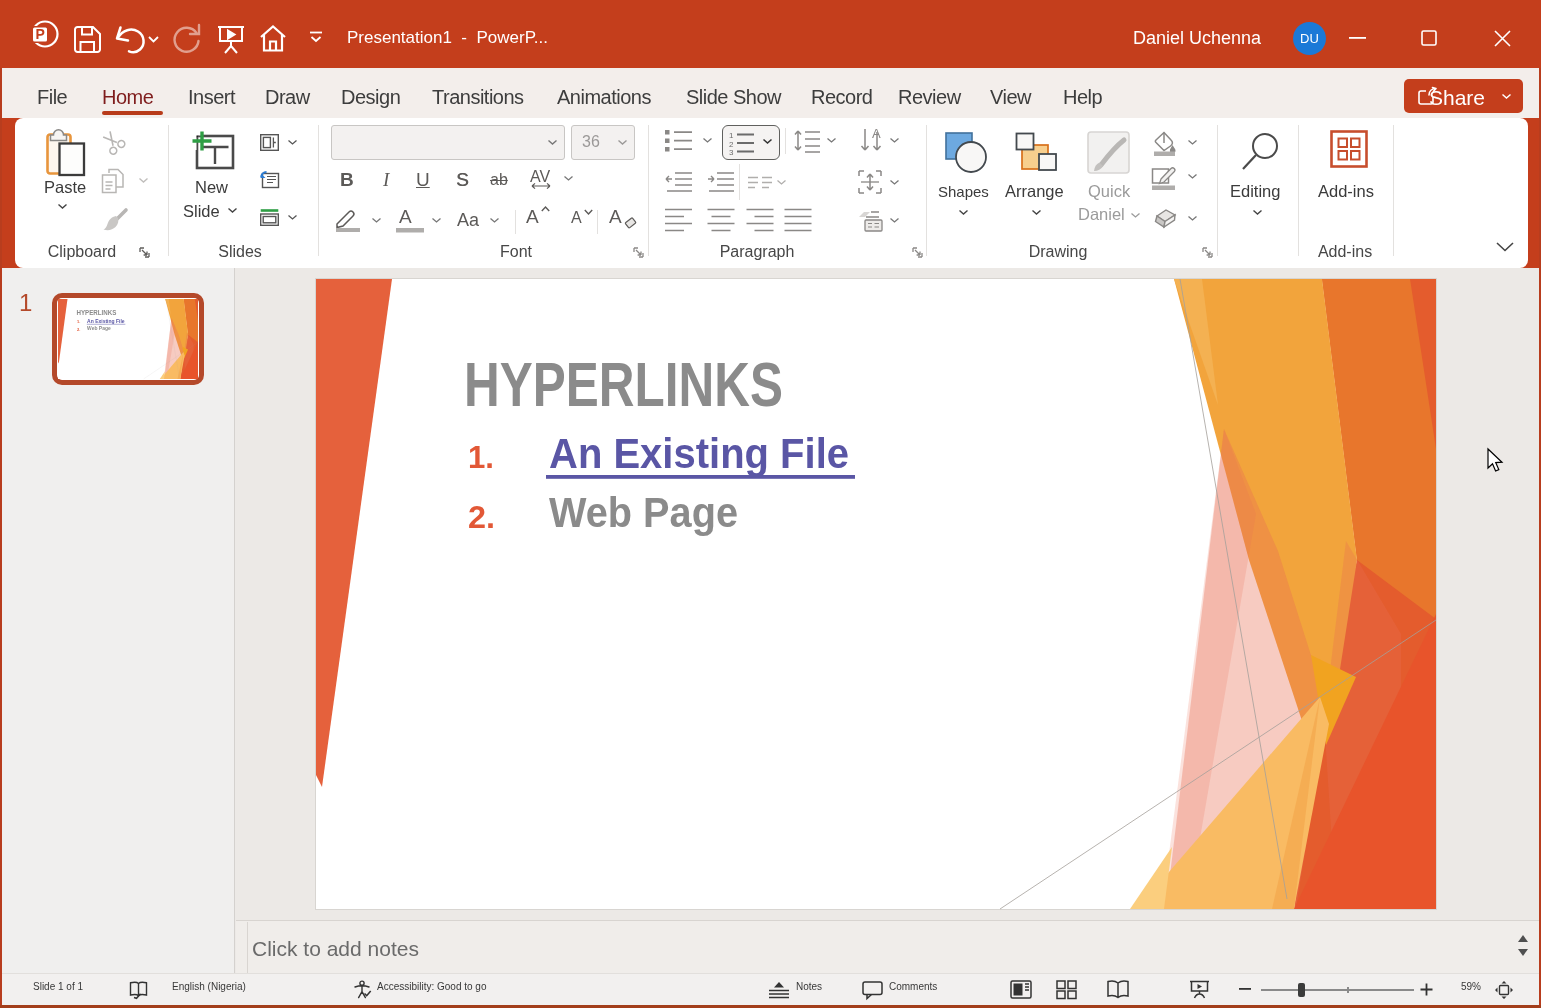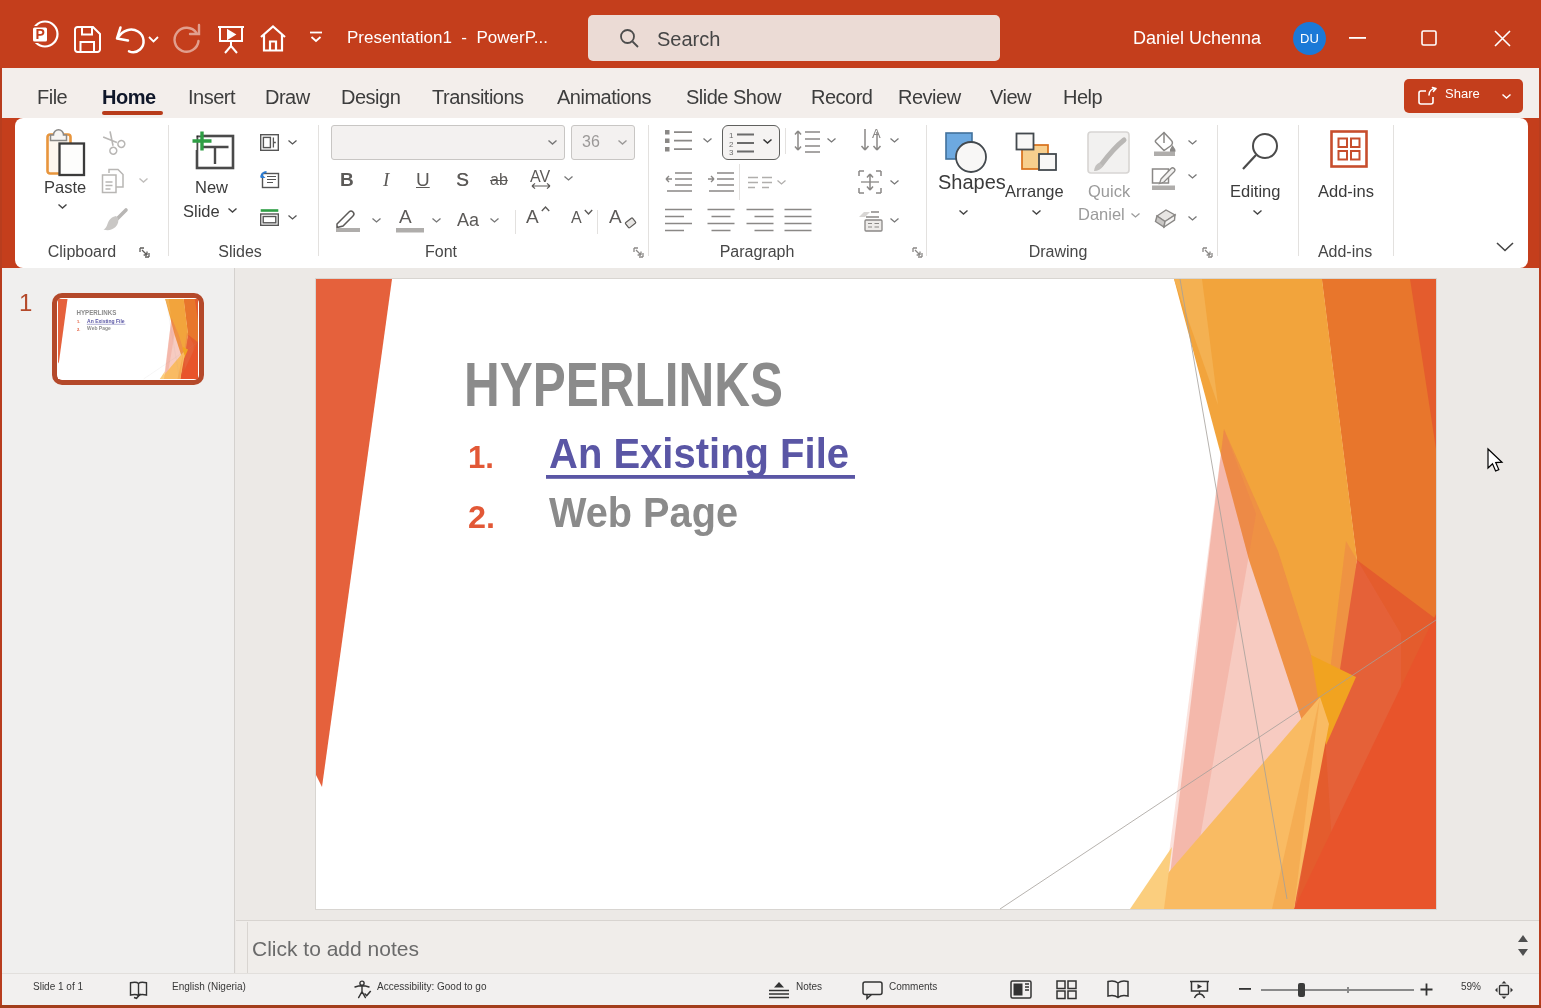--- a/index.html
+++ b/index.html
@@ -67,60 +67,53 @@
     <svg style="left:258px;top:24px" width="30" height="30" viewBox="0 0 30 30" fill="none" stroke="#fff" stroke-width="2.2">
       <path d="M3 13 L15 2.5 L27 13"></path>
       <path d="M6 11 V26.5 H24 V11"></path>
       <path d="M12 26.5 v-9 h6 v9"></path>
     </svg>
     <svg style="left:308px;top:31px" width="16" height="12" viewBox="0 0 16 12" fill="none" stroke="#fff" stroke-width="1.8">
       <path d="M2 1.5 h12"></path>
       <path d="M3.5 6 l4.5 4 4.5-4"></path>
     </svg>
     <div class="ttxt" style="left:347px">Presentation1&nbsp;&nbsp;-&nbsp;&nbsp;PowerP...</div>
-    <div id="searchbox">
-      <svg style="left:31px;top:13px" width="20" height="20" viewBox="0 0 20 20" fill="none" stroke="#4c4c4c" stroke-width="1.8">
-        <circle cx="8.5" cy="8.5" r="6.5"></circle>
-        <path d="M13.5 13.5 L19 19"></path>
-      </svg>
-      <span style="position:absolute;left:69px;top:13px;font-size:20px;color:#454545;">Search</span>
-    </div>
     <div class="ttxt" style="left:1133px;font-size:18px;top:28px">Daniel Uchenna</div>
     <div style="position:absolute;left:1269px;top:22px;width:33px;height:33px;border-radius:50%;background:#1B79D7;color:#fff;font-size:13px;text-align:center;line-height:33px;margin-left:24px;">DU</div>
     <svg style="left:1349px;top:37px" width="17" height="3" viewBox="0 0 17 3">
       <rect width="17" height="1.8" fill="#fff"></rect>
     </svg>
     <svg style="left:1421px;top:30px" width="16" height="16" viewBox="0 0 16 16" fill="none" stroke="#fff" stroke-width="1.6">
       <rect x="1" y="1" width="14" height="14" rx="1.5"></rect>
     </svg>
     <svg style="left:1494px;top:30px" width="17" height="17" viewBox="0 0 17 17" fill="none" stroke="#fff" stroke-width="1.6">
       <path d="M1 1 L16 16 M16 1 L1 16"></path>
     </svg>
   </div>
 
   <div class="abs" id="tabrow">
     <div class="tab" style="left:35px">File</div>
-    <div class="tab" style="left:100px;font-weight:bold;color:#0f172a">Home</div>
+    <div class="tab" style="left:100px;font-weight:normal;color:#7f1d1d">Home</div>
     <div class="tab" style="left:186px">Insert</div>
     <div class="tab" style="left:263px">Draw</div>
     <div class="tab" style="left:339px">Design</div>
     <div class="tab" style="left:430px">Transitions</div>
     <div class="tab" style="left:555px">Animations</div>
     <div class="tab" style="left:684px">Slide Show</div>
     <div class="tab" style="left:809px">Record</div>
     <div class="tab" style="left:896px">Review</div>
     <div class="tab" style="left:988px">View</div>
     <div class="tab" style="left:1061px">Help</div>
     <div style="position:absolute;left:100px;top:43px;width:61px;height:3.5px;background:#B83B1A;border-radius:2px"></div>
     <div id="sharebtn">
       <svg style="left:14px;top:8px" width="19" height="18" viewBox="0 0 19 18" fill="none" stroke="#fff" stroke-width="1.6">
         <path d="M8 4 H3 a2 2 0 0 0 -2 2 v9 a2 2 0 0 0 2 2 h10 a2 2 0 0 0 2-2 V10"></path>
         <path d="M11 8 c0-4 3-6.5 7-6.5 M18 1.5 l-3.5-1 M18 1.5 l-2.5 2.8" stroke-linecap="round"></path>
       </svg>
-      <span style="position:absolute;left:41px;top:7px;font-size:13px">Share</span>
+      <span style="position:absolute;left:25px;top:7px;font-size:21px">Share</span>
       <svg class="chev" style="left:98px;top:15px" viewBox="0 0 9 5" fill="none" stroke="#fff" stroke-width="1.5">
         <path d="M0.5 0.5 L4.5 4 L8.5 0.5"></path>
       </svg>
     </div>
   </div>
 
   <div class="abs" id="ribbon">
 
     <svg style="left:31px;top:13px" width="40" height="46" viewBox="0 0 40 46">
       <rect x="1.5" y="3.5" width="23" height="39" rx="2.5" fill="#FDF6EE" stroke="#E8953C" stroke-width="2.6"></rect>
@@ -237,21 +230,21 @@
     </svg>
     <div class="rtxt" style="left:556px;top:91px;font-size:16px;color:#5c5a58">A</div>
     <svg style="left:569px;top:91px" width="9" height="6" viewBox="0 0 9 6" fill="none" stroke="#5c5a58" stroke-width="1.4">
       <path d="M0.8 1 L4.5 5 L8.2 1"></path>
     </svg>
     <div style="position:absolute;left:582px;top:92px;width:1px;height:24px;background:#E3E1DF"></div>
     <div class="rtxt" style="left:594px;top:88px;font-size:19px;color:#5c5a58">A</div>
     <svg style="left:608px;top:98px" width="14" height="13" viewBox="0 0 14 13">
       <rect x="3" y="4" width="9" height="6.5" rx="1" transform="rotate(-38 7 7)" fill="#E8E6E4" stroke="#5c5a58" stroke-width="1.2"></rect>
     </svg>
-    <div class="glabel" style="left:410px;width:80px;text-align:left">Font</div>
+    <div class="glabel" style="left:437px;width:80px;text-align:right">Font</div>
     <svg style="left:618px;top:129px" width="11" height="11" viewBox="0 0 11 11" fill="none" stroke="#8a8886" stroke-width="1.3">
       <path d="M1 1 h4 M1 1 v4 M10 10 h-4 M10 10 v-4 M3 3 l5 5 M8 8 v-3.4 M8 8 h-3.4"></path>
     </svg>
     <div class="gdiv" style="left:633px"></div>
 
     <svg style="left:650px;top:11px" width="28" height="24" viewBox="0 0 28 24" stroke="#8a8886">
       <rect x="0" y="1" width="4.5" height="4.5" fill="#8a8886" stroke="none"></rect>
       <rect x="0" y="9.5" width="4.5" height="4.5" fill="#8a8886" stroke="none"></rect>
       <rect x="0" y="18" width="4.5" height="4.5" fill="#8a8886" stroke="none"></rect>
       <path d="M9 3.2 h18 M9 11.7 h18 M9 20.2 h18" stroke-width="1.8" fill="none"></path>
@@ -334,21 +327,21 @@
     <div class="glabel" style="left:702px;width:80px;text-align:center">Paragraph</div>
     <svg style="left:897px;top:129px" width="11" height="11" viewBox="0 0 11 11" fill="none" stroke="#8a8886" stroke-width="1.3">
       <path d="M1 1 h4 M1 1 v4 M10 10 h-4 M10 10 v-4 M3 3 l5 5 M8 8 v-3.4 M8 8 h-3.4"></path>
     </svg>
     <div class="gdiv" style="left:911px"></div>
 
     <svg style="left:930px;top:14px" width="44" height="42" viewBox="0 0 44 42">
       <rect x="1" y="1" width="26" height="26" fill="#6DA9E0" stroke="#41719C" stroke-width="1.6"></rect>
       <circle cx="26" cy="25" r="15" fill="#F8F7F6" stroke="#43494E" stroke-width="1.8"></circle>
     </svg>
-    <div class="rtxt" style="left:923px;top:53px;font-size:20px">Shapes</div>
+    <div class="rtxt" style="left:923px;top:65px;font-size:15px">Shapes</div>
     <svg class="chev" style="left:944px;top:92px" viewBox="0 0 9 5" fill="none" stroke="#444" stroke-width="1.4">
       <path d="M0.5 0.5 L4.5 4 L8.5 0.5"></path>
     </svg>
     <svg style="left:1000px;top:14px" width="44" height="42" viewBox="0 0 44 42">
       <rect x="7" y="13" width="26" height="24" fill="#F7CF8E" stroke="#D8701B" stroke-width="1.7"></rect>
       <rect x="1.5" y="1.5" width="17" height="16" fill="#F8F7F6" stroke="#43494E" stroke-width="1.8"></rect>
       <rect x="24" y="22" width="17" height="16" fill="#F8F7F6" stroke="#43494E" stroke-width="1.8"></rect>
     </svg>
     <div class="rtxt" style="left:990px;top:64px;font-size:16.5px">Arrange</div>
     <svg class="chev" style="left:1017px;top:92px" viewBox="0 0 9 5" fill="none" stroke="#444" stroke-width="1.4">

